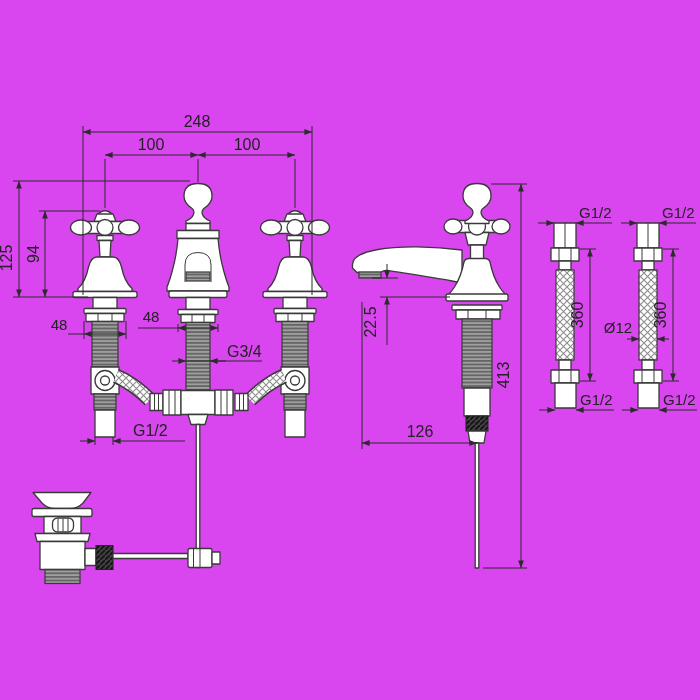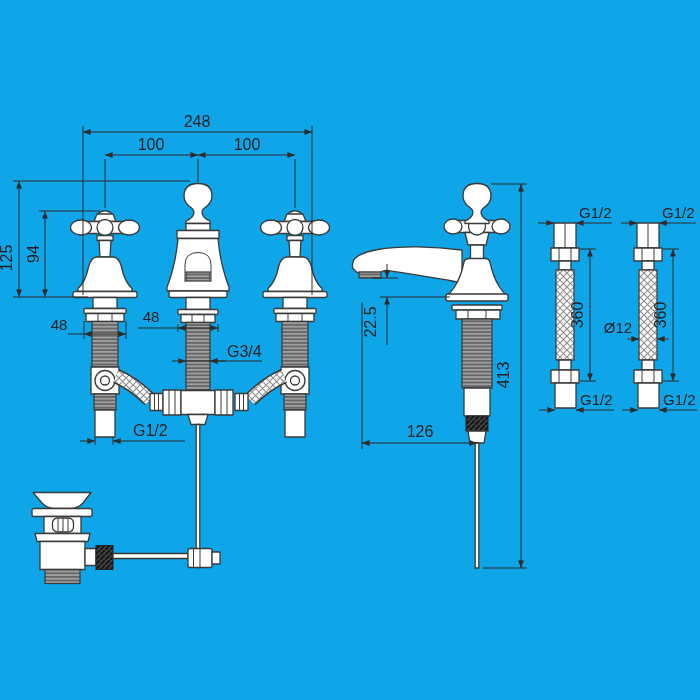--- a/index.html
+++ b/index.html
@@ -1,16 +1,16 @@
 <!DOCTYPE html>
 <html><head>
 <meta charset="utf-8">
 <style>
   html,body { margin:0; padding:0; background:#ffffff; }
-  .stage { width:700px; height:700px; background:#0ea5e9; position:relative; }
+  .stage { width:700px; height:700px; background:#d946ef; position:relative; }
   svg { display:block; }
   .part   { fill:#ffffff; stroke:#3a3a3a; stroke-width:1.3; stroke-linejoin:round; }
   .pline  { fill:none;   stroke:#3a3a3a; stroke-width:1;   }
   .thread { fill:url(#pat-thread); stroke:#3a3a3a; stroke-width:1.2; }
   .braid  { fill:url(#pat-braid);  stroke:#3a3a3a; stroke-width:1.2; }
   .knurl  { fill:url(#pat-knurl);  stroke:#222222; stroke-width:1;   }
   .band-o { fill:none; stroke:#3a3a3a; stroke-width:15; }
   .band-i { fill:none; stroke:url(#pat-braid); stroke-width:12; }
   .dim    { fill:none; stroke:#2b2b2b; stroke-width:1; }
   .dimtext{ font:16px "Liberation Sans", sans-serif; fill:#222222; }

